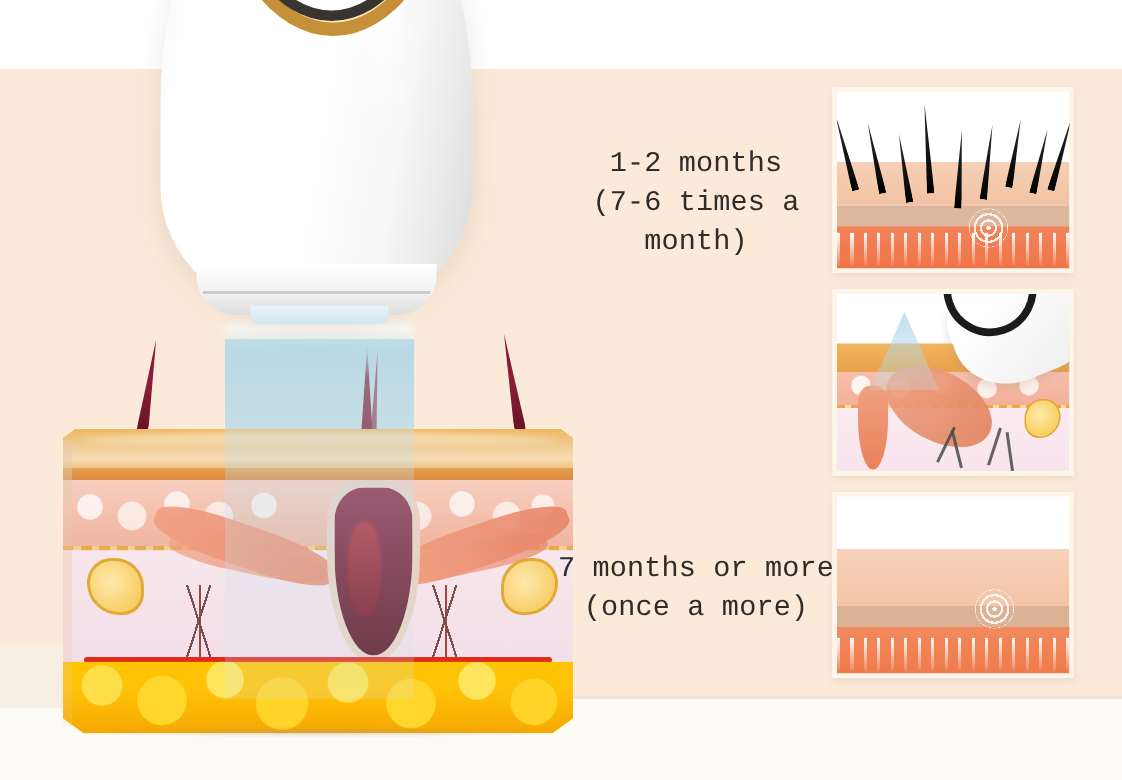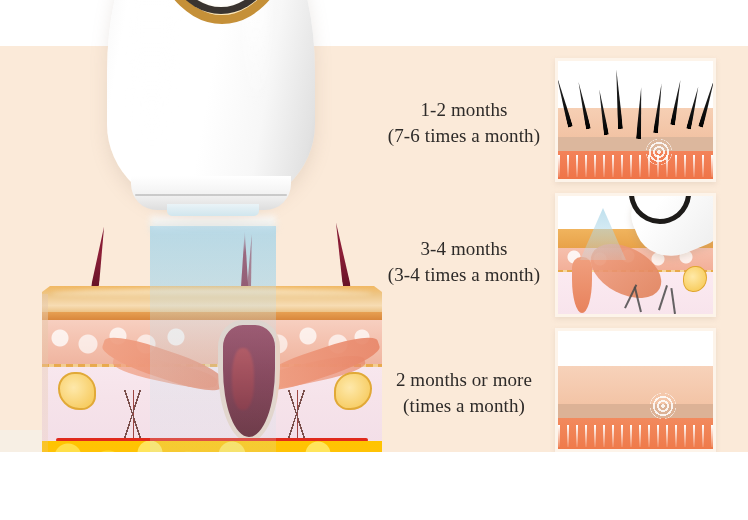--- a/index.html
+++ b/index.html
@@ -3,23 +3,23 @@
 <meta charset="utf-8">
 <style>
   html, body {
     margin: 0;
     padding: 0;
     background: #ffffff;
   }
   #stage {
     position: relative;
     width: 748px;
-    height: 452px;
+    height: 520px;
     overflow: hidden;
-    font-family: Liberation Serif, serif;
+    font-family: Liberation Mono, monospace;
     background: #ffffff;
   }
 
   
   .bg-white-top {
     position: absolute; left: 0; top: 0; width: 748px; height: 46px;
     background: #ffffff;
   }
   .bg-peach {
     position: absolute; left: 0; top: 46px; width: 748px; height: 420px;
@@ -405,28 +405,24 @@
     <div class="device-base"></div>
     <div class="device-base-line"></div>
     <div class="device-head-glass"></div>
   </div>
 
   <div class="label" style="left:356px; top:97px; width:216px;">
     <span class="l1">1-2 months</span>
     <span class="l2">(7-6 times a month)</span>
   </div>
 
-  <div class="label" style="left:356px; top:236px; width:216px;">
-    <span class="l1">3-4 months</span>
-    <span class="l2">(3-4 times a month)</span>
-  </div>
 
   <div class="label" style="left:356px; top:367px; width:216px;">
-    <span class="l1">2 months or more</span>
-    <span class="l2">(times a month)</span>
+    <span class="l1">7 months or more</span>
+    <span class="l2">(once a more)</span>
   </div>
 
   <div class="panel" style="left:555px; top:58px;">
     <div class="p-skin-top"></div>
     <div class="p-skin-mid"></div>
     <div class="p-skin-low"></div>
     <div class="p-papillae"></div>
     <div class="p-hair" style="left:10px; top:14px; height:52px; transform:rotate(-15deg);"></div>
     <div class="p-hair" style="left:28px; top:20px; height:48px; transform:rotate(-12deg);"></div>
     <div class="p-hair" style="left:46px; top:28px; height:46px; transform:rotate(-9deg);"></div>

